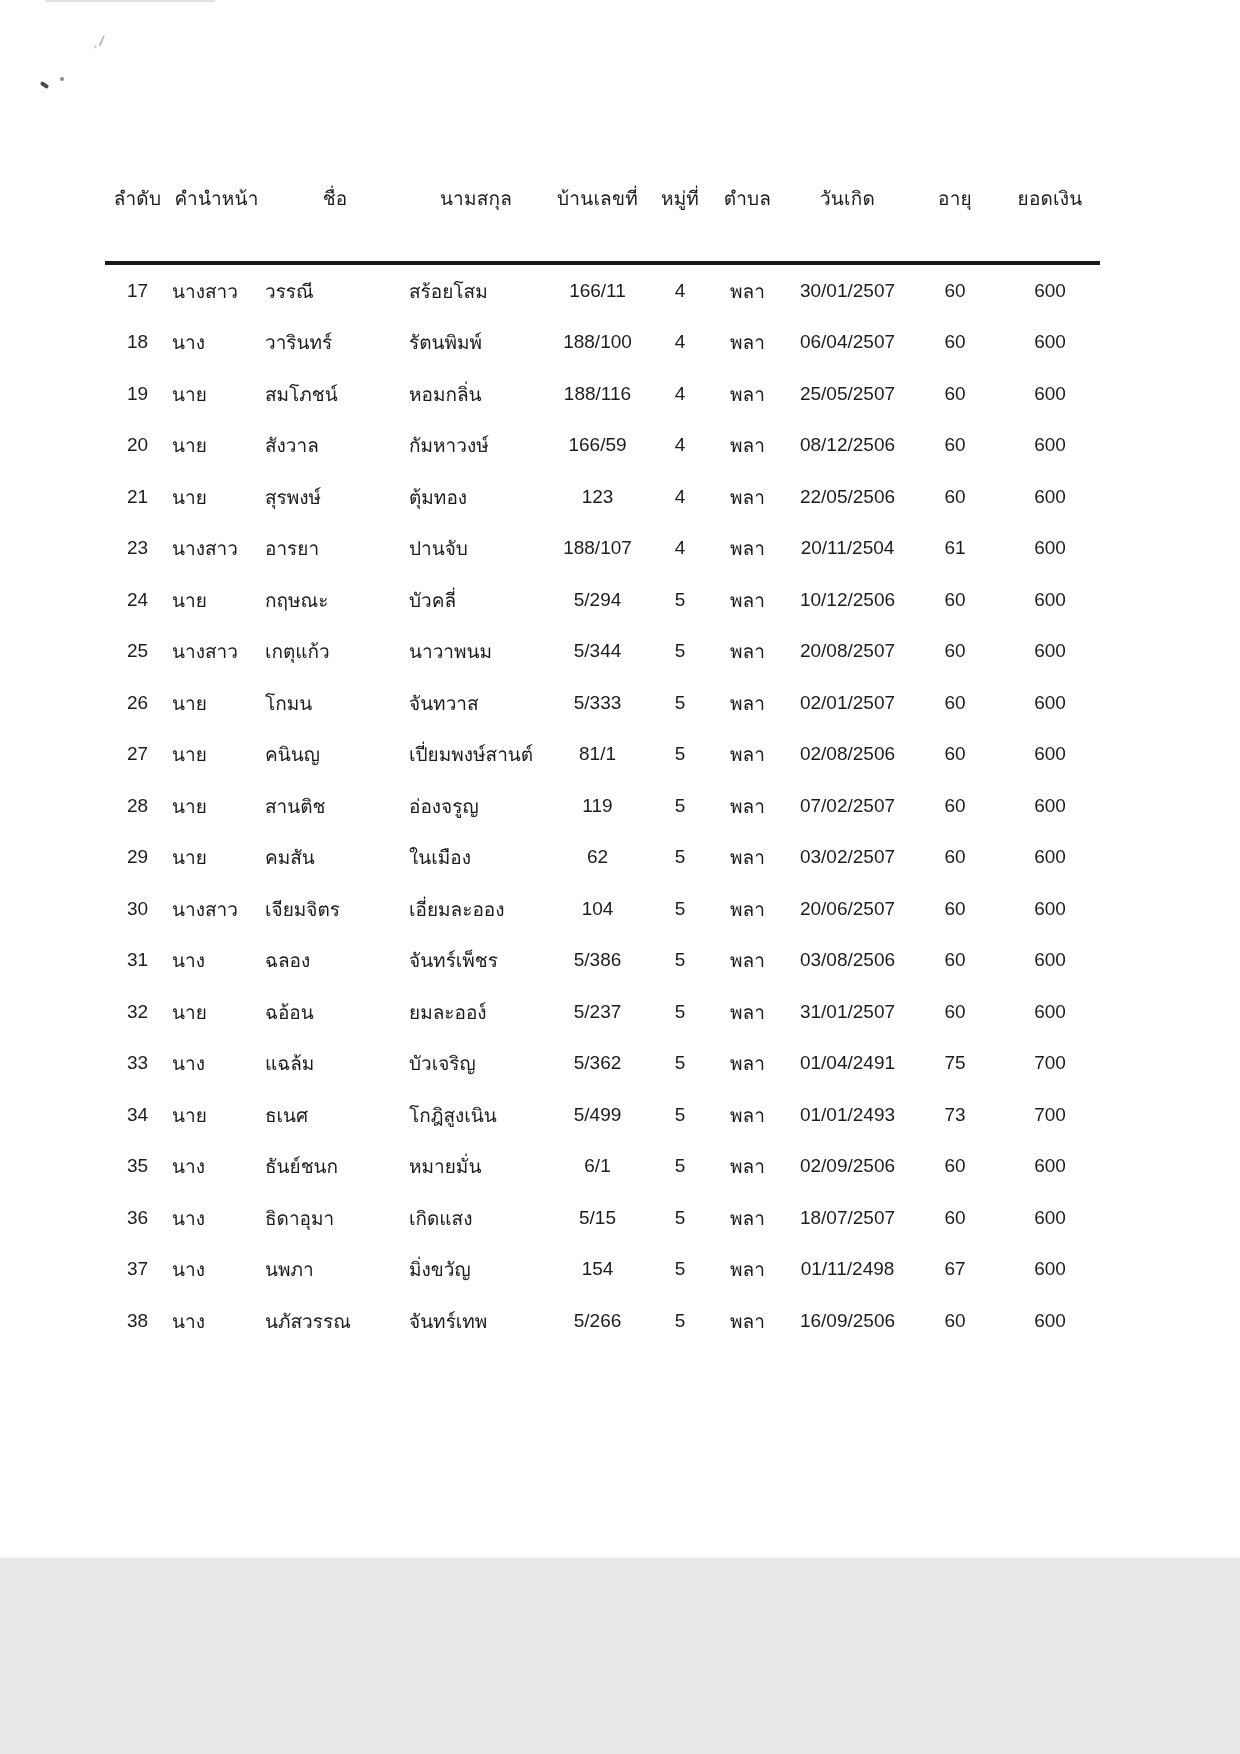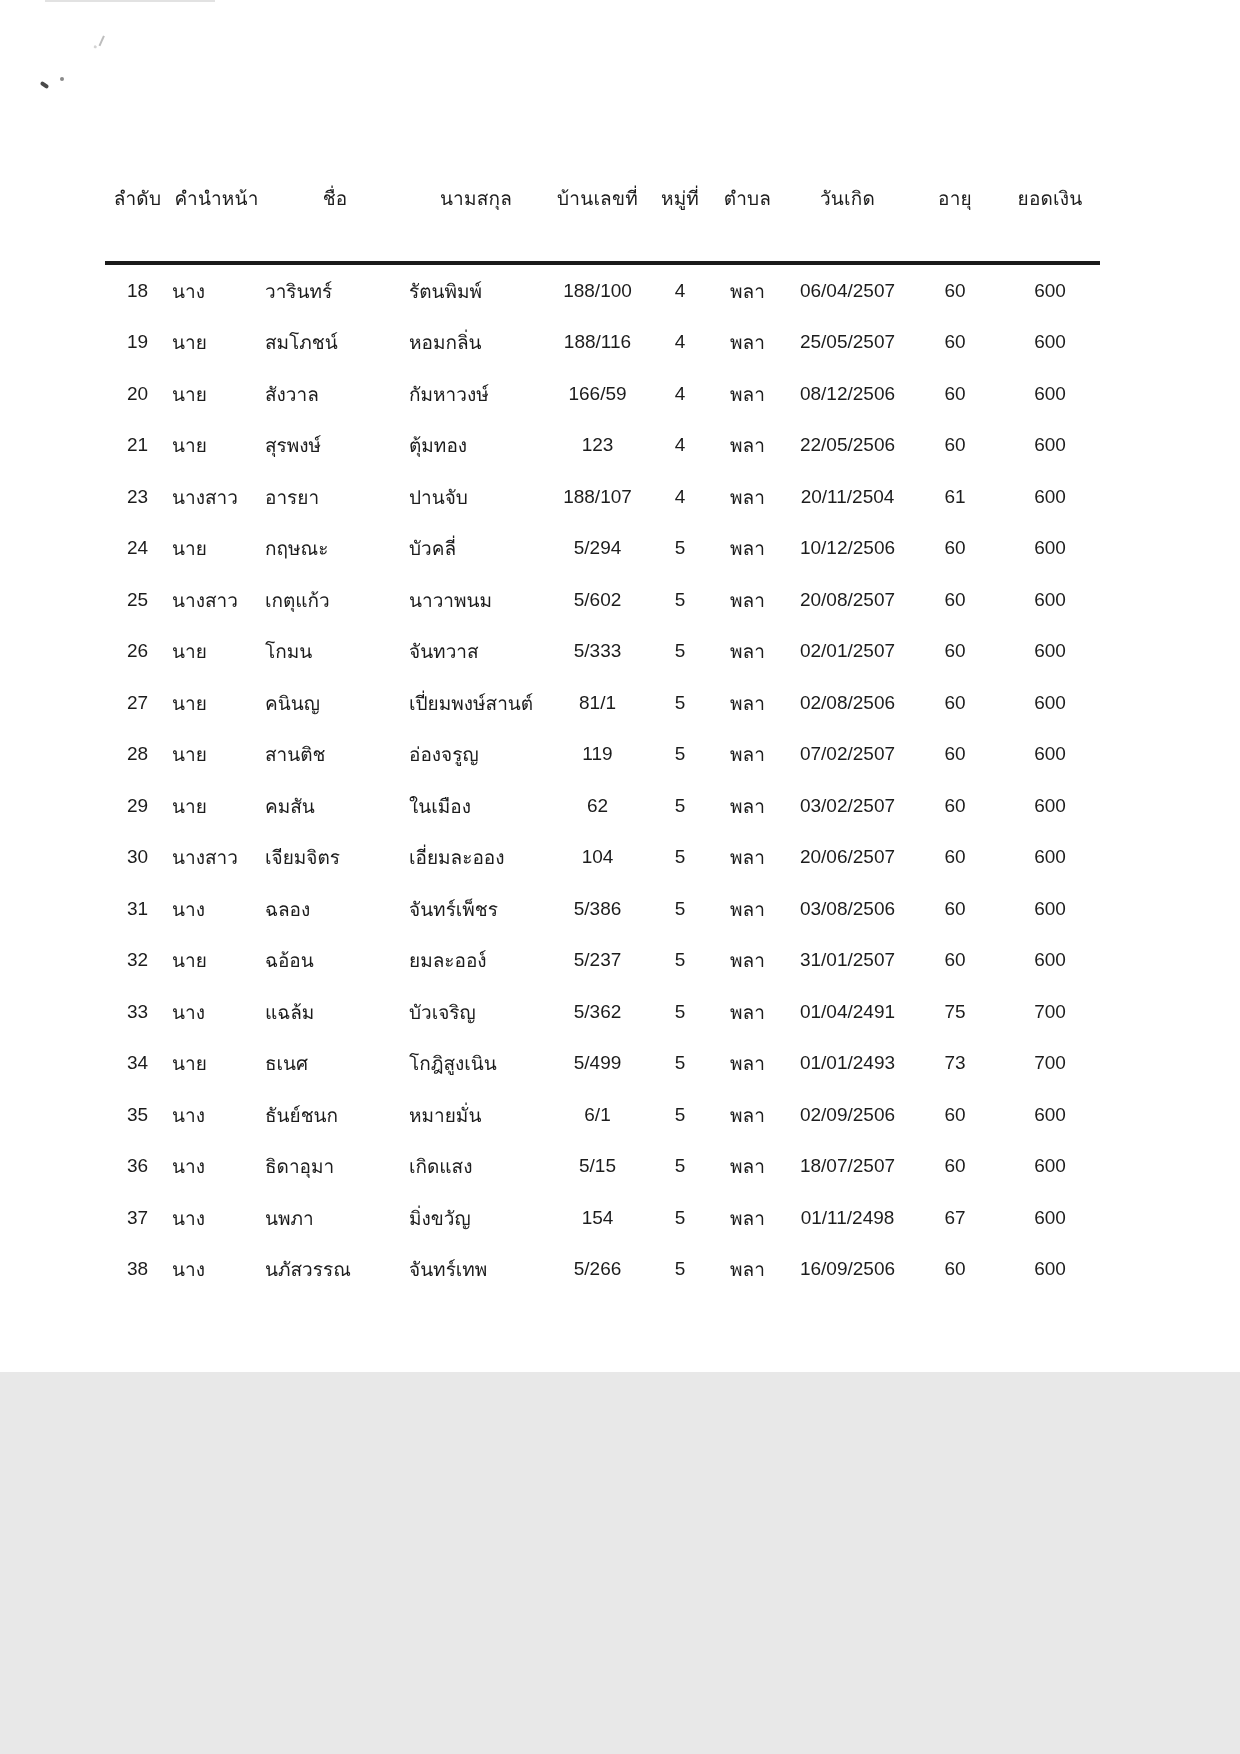--- a/index.html
+++ b/index.html
@@ -3,21 +3,21 @@
 <meta charset="utf-8">
 <style>
   :root{
     --text:#1c1c1c;
     --rule:#1a1a1a;
   }
   html,body{margin:0;padding:0;background:#e8e8e8;}
   .page{
     position:relative;
     width:1240px;
-    height:1372px;
+    height:1558px;
     margin:0 auto;
     background:#ffffff;
     font-family:"Liberation Sans", sans-serif;
     color:var(--text);
     overflow:hidden;
   }
   
   .top-edge-streak{
     position:absolute;left:45px;top:0;width:170px;height:2px;
     background:#d6d6d6;opacity:.7;
@@ -113,20 +113,32 @@
           <th>บ้านเลขที่</th>
           <th>หมู่ที่</th>
           <th>ตำบล</th>
           <th>วันเกิด</th>
           <th>อายุ</th>
           <th>ยอดเงิน</th>
         </tr>
     </thead>
     <tbody>
         <tr>
+          <td>17</td>
+          <td>นางสาว</td>
+          <td>วรรณี</td>
+          <td>สร้อยโสม</td>
+          <td>166/11</td>
+          <td>4</td>
+          <td>พลา</td>
+          <td>30/01/2507</td>
+          <td>60</td>
+          <td>600</td>
+        </tr>
+        <tr>
           <td>18</td>
           <td>นาง</td>
           <td>วารินทร์</td>
           <td>รัตนพิมพ์</td>
           <td>188/100</td>
           <td>4</td>
           <td>พลา</td>
           <td>06/04/2507</td>
           <td>60</td>
           <td>600</td>
@@ -189,21 +201,21 @@
           <td>พลา</td>
           <td>10/12/2506</td>
           <td>60</td>
           <td>600</td>
         </tr>
         <tr>
           <td>25</td>
           <td>นางสาว</td>
           <td>เกตุแก้ว</td>
           <td>นาวาพนม</td>
-          <td>5/602</td>
+          <td>5/344</td>
           <td>5</td>
           <td>พลา</td>
           <td>20/08/2507</td>
           <td>60</td>
           <td>600</td>
         </tr>
         <tr>
           <td>26</td>
           <td>นาย</td>
           <td>โกมน</td>

